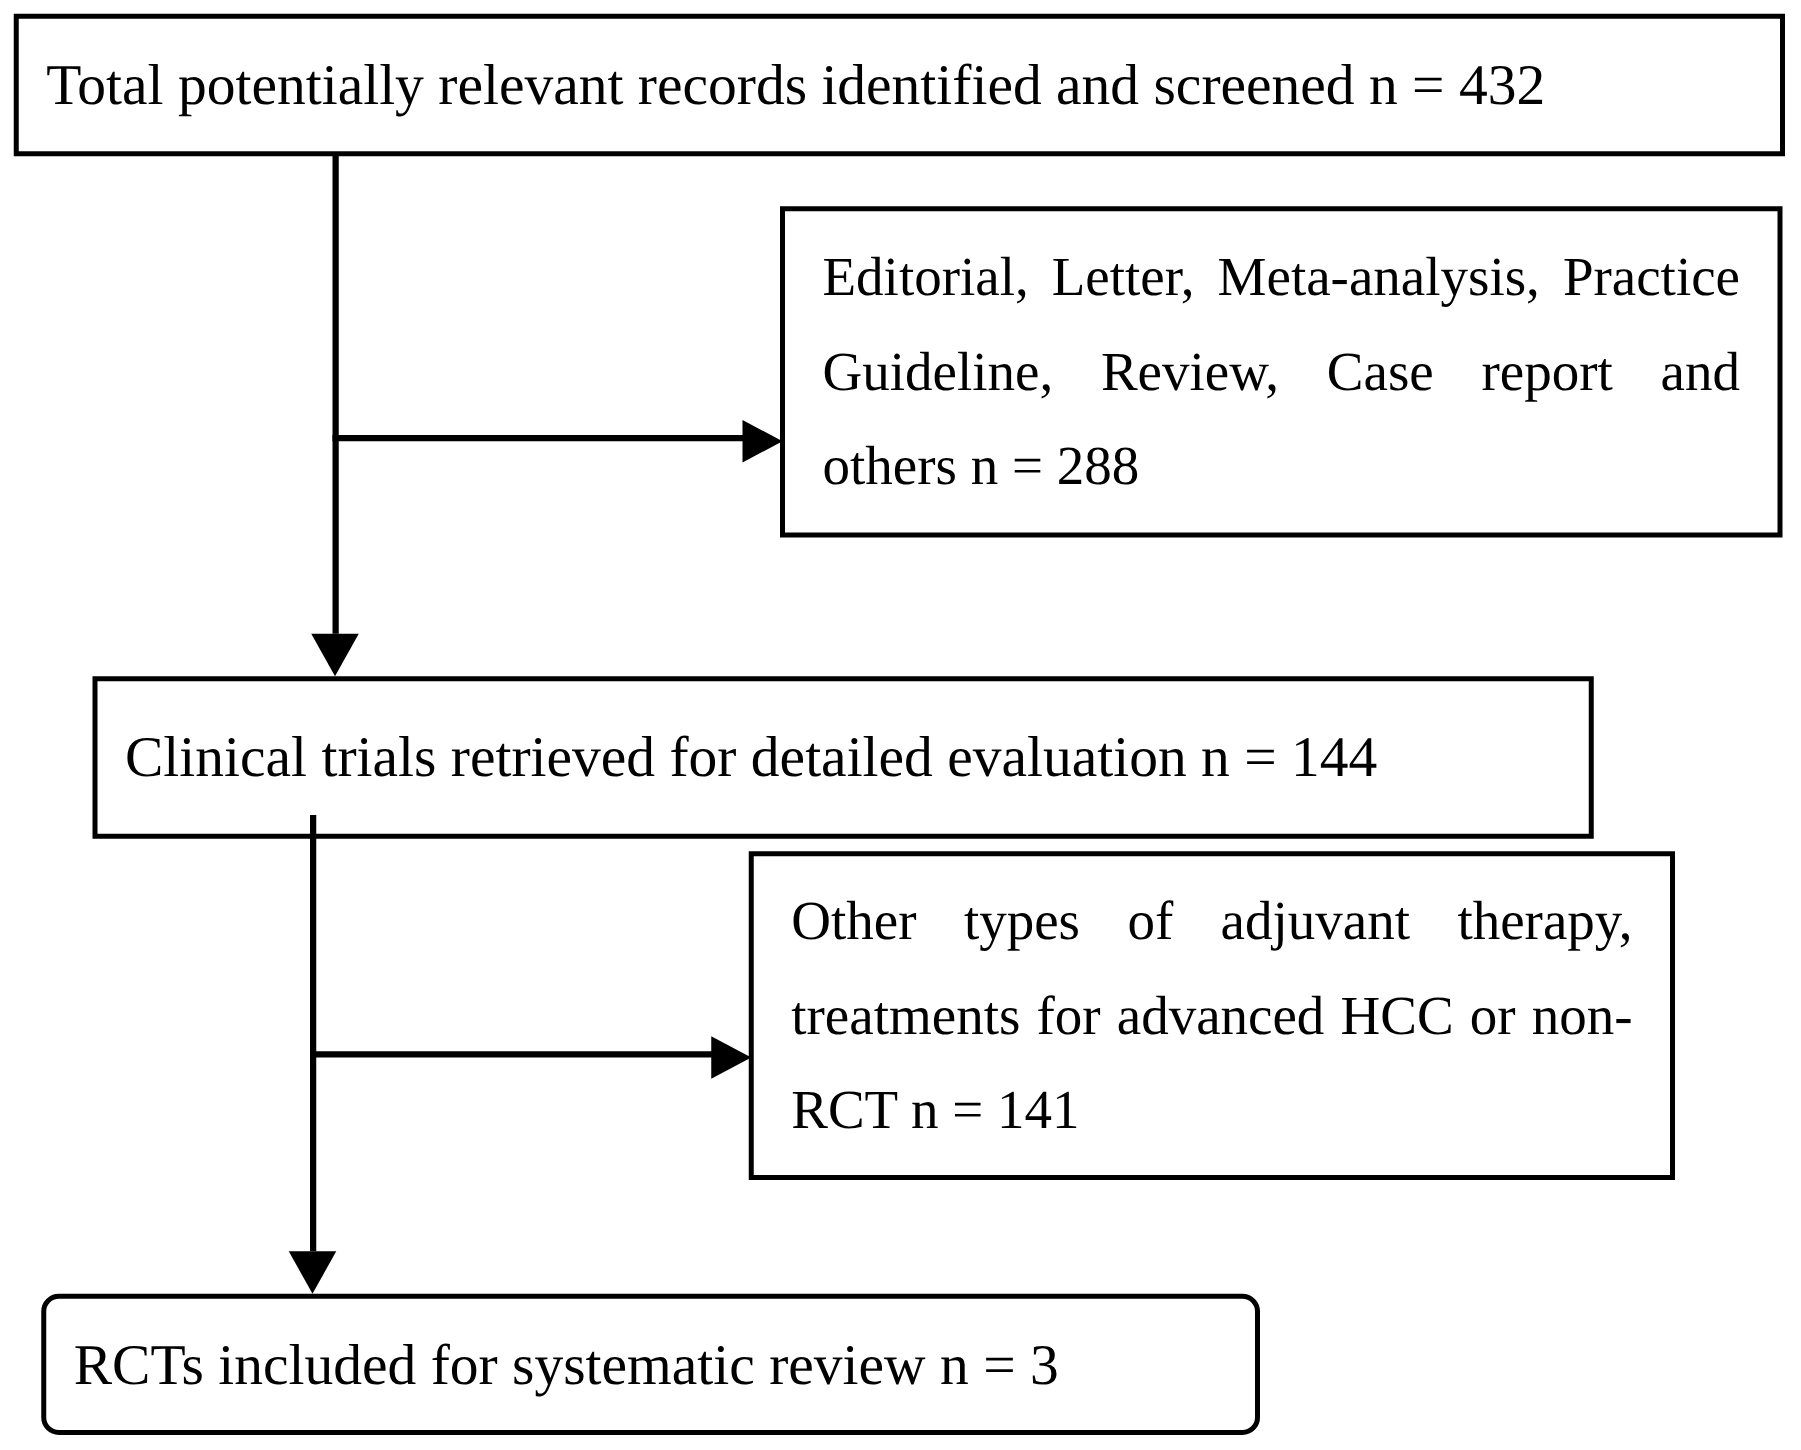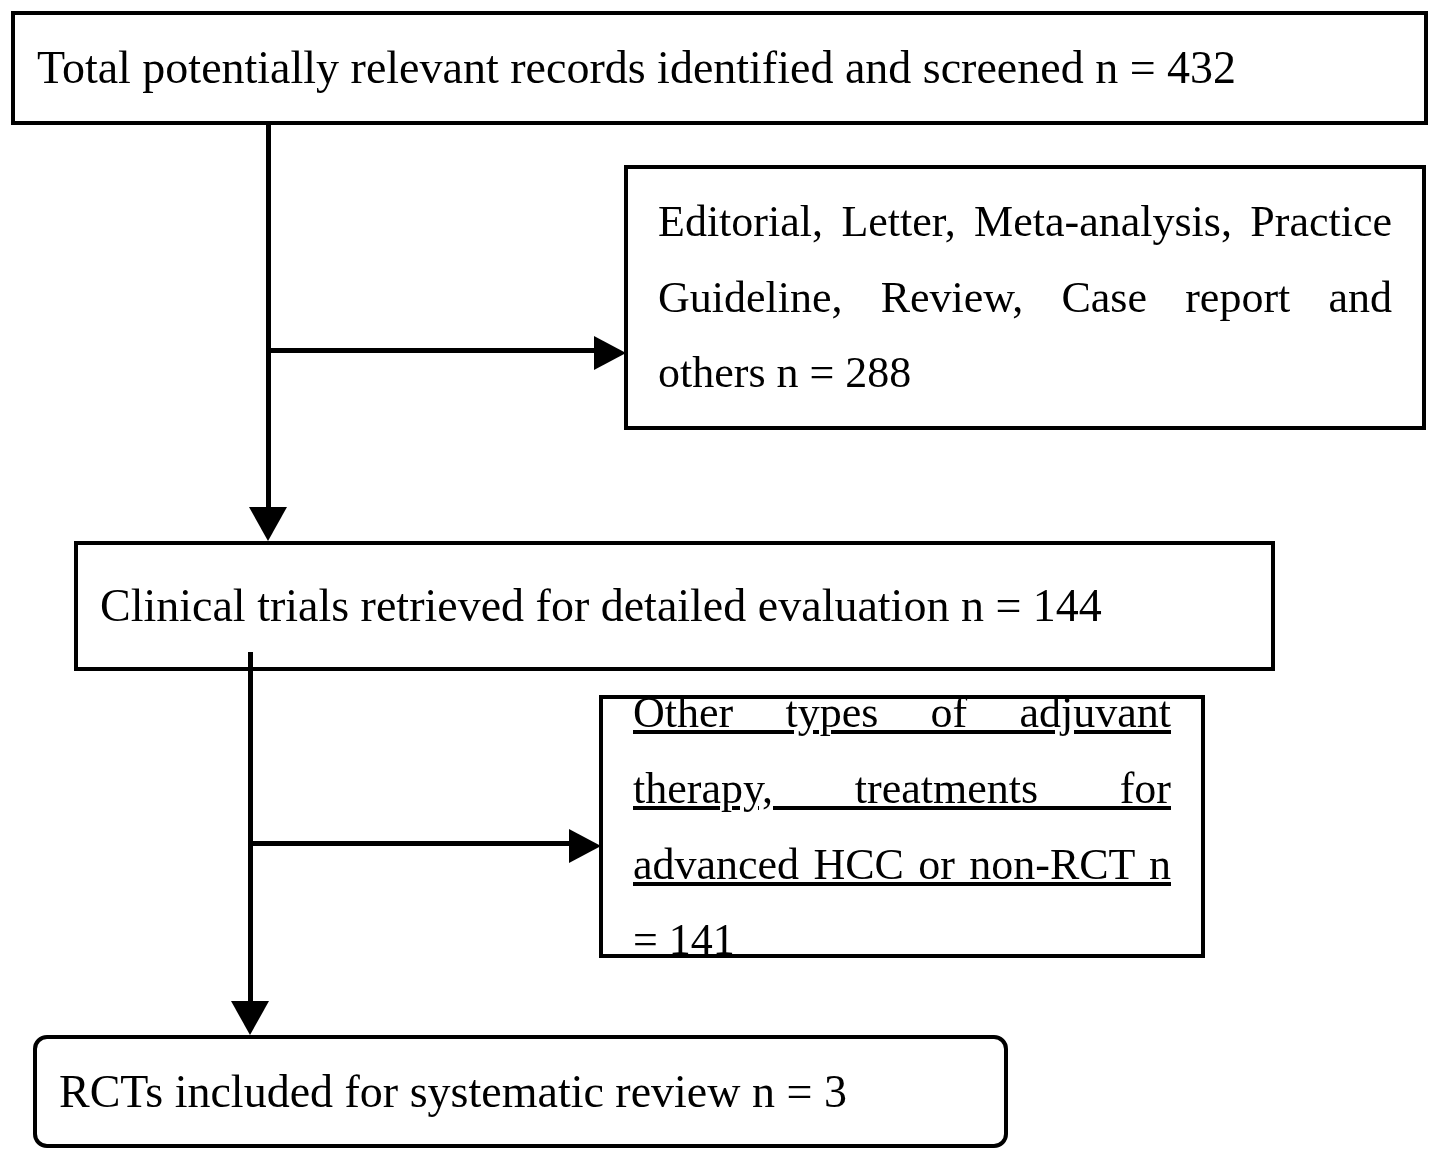--- a/index.html
+++ b/index.html
@@ -87,21 +87,21 @@
   </div>
 
   <div class="box box-exclusion" style="left:624px; top:165px; width:802px; height:265px;">
     <span class="box-text">Editorial, Letter, Meta-analysis, Practice Guideline, Review, Case report and others n = 288</span>
   </div>
 
   <div class="box box-main" style="left:33px; top:541px; width:1201px; height:130px;margin-left:41px;">
     <span class="box-text">Clinical trials retrieved for detailed evaluation n = 144</span>
   </div>
 
-  <div class="box box-exclusion" style="left:599px; top:695px; width:606px; height:263px;text-decoration:underline;">
+  <div class="box box-exclusion" style="left:599px; top:681px; width:741px; height:263px;">
     <span class="box-text">Other types of adjuvant therapy, treatments for advanced HCC or non-RCT n = 141</span>
   </div>
 
   <div class="box box-main" style="left:33px; top:1035px; width:975px; height:113px;border-radius:14px;">
     <span class="box-text">RCTs included for systematic review n = 3</span>
   </div>
 
   <div class="vline" style="left:266px; top:122px; height:385px;"></div>
 
   <div class="hline" style="left:266px; top:348px; width:330px;"></div>

